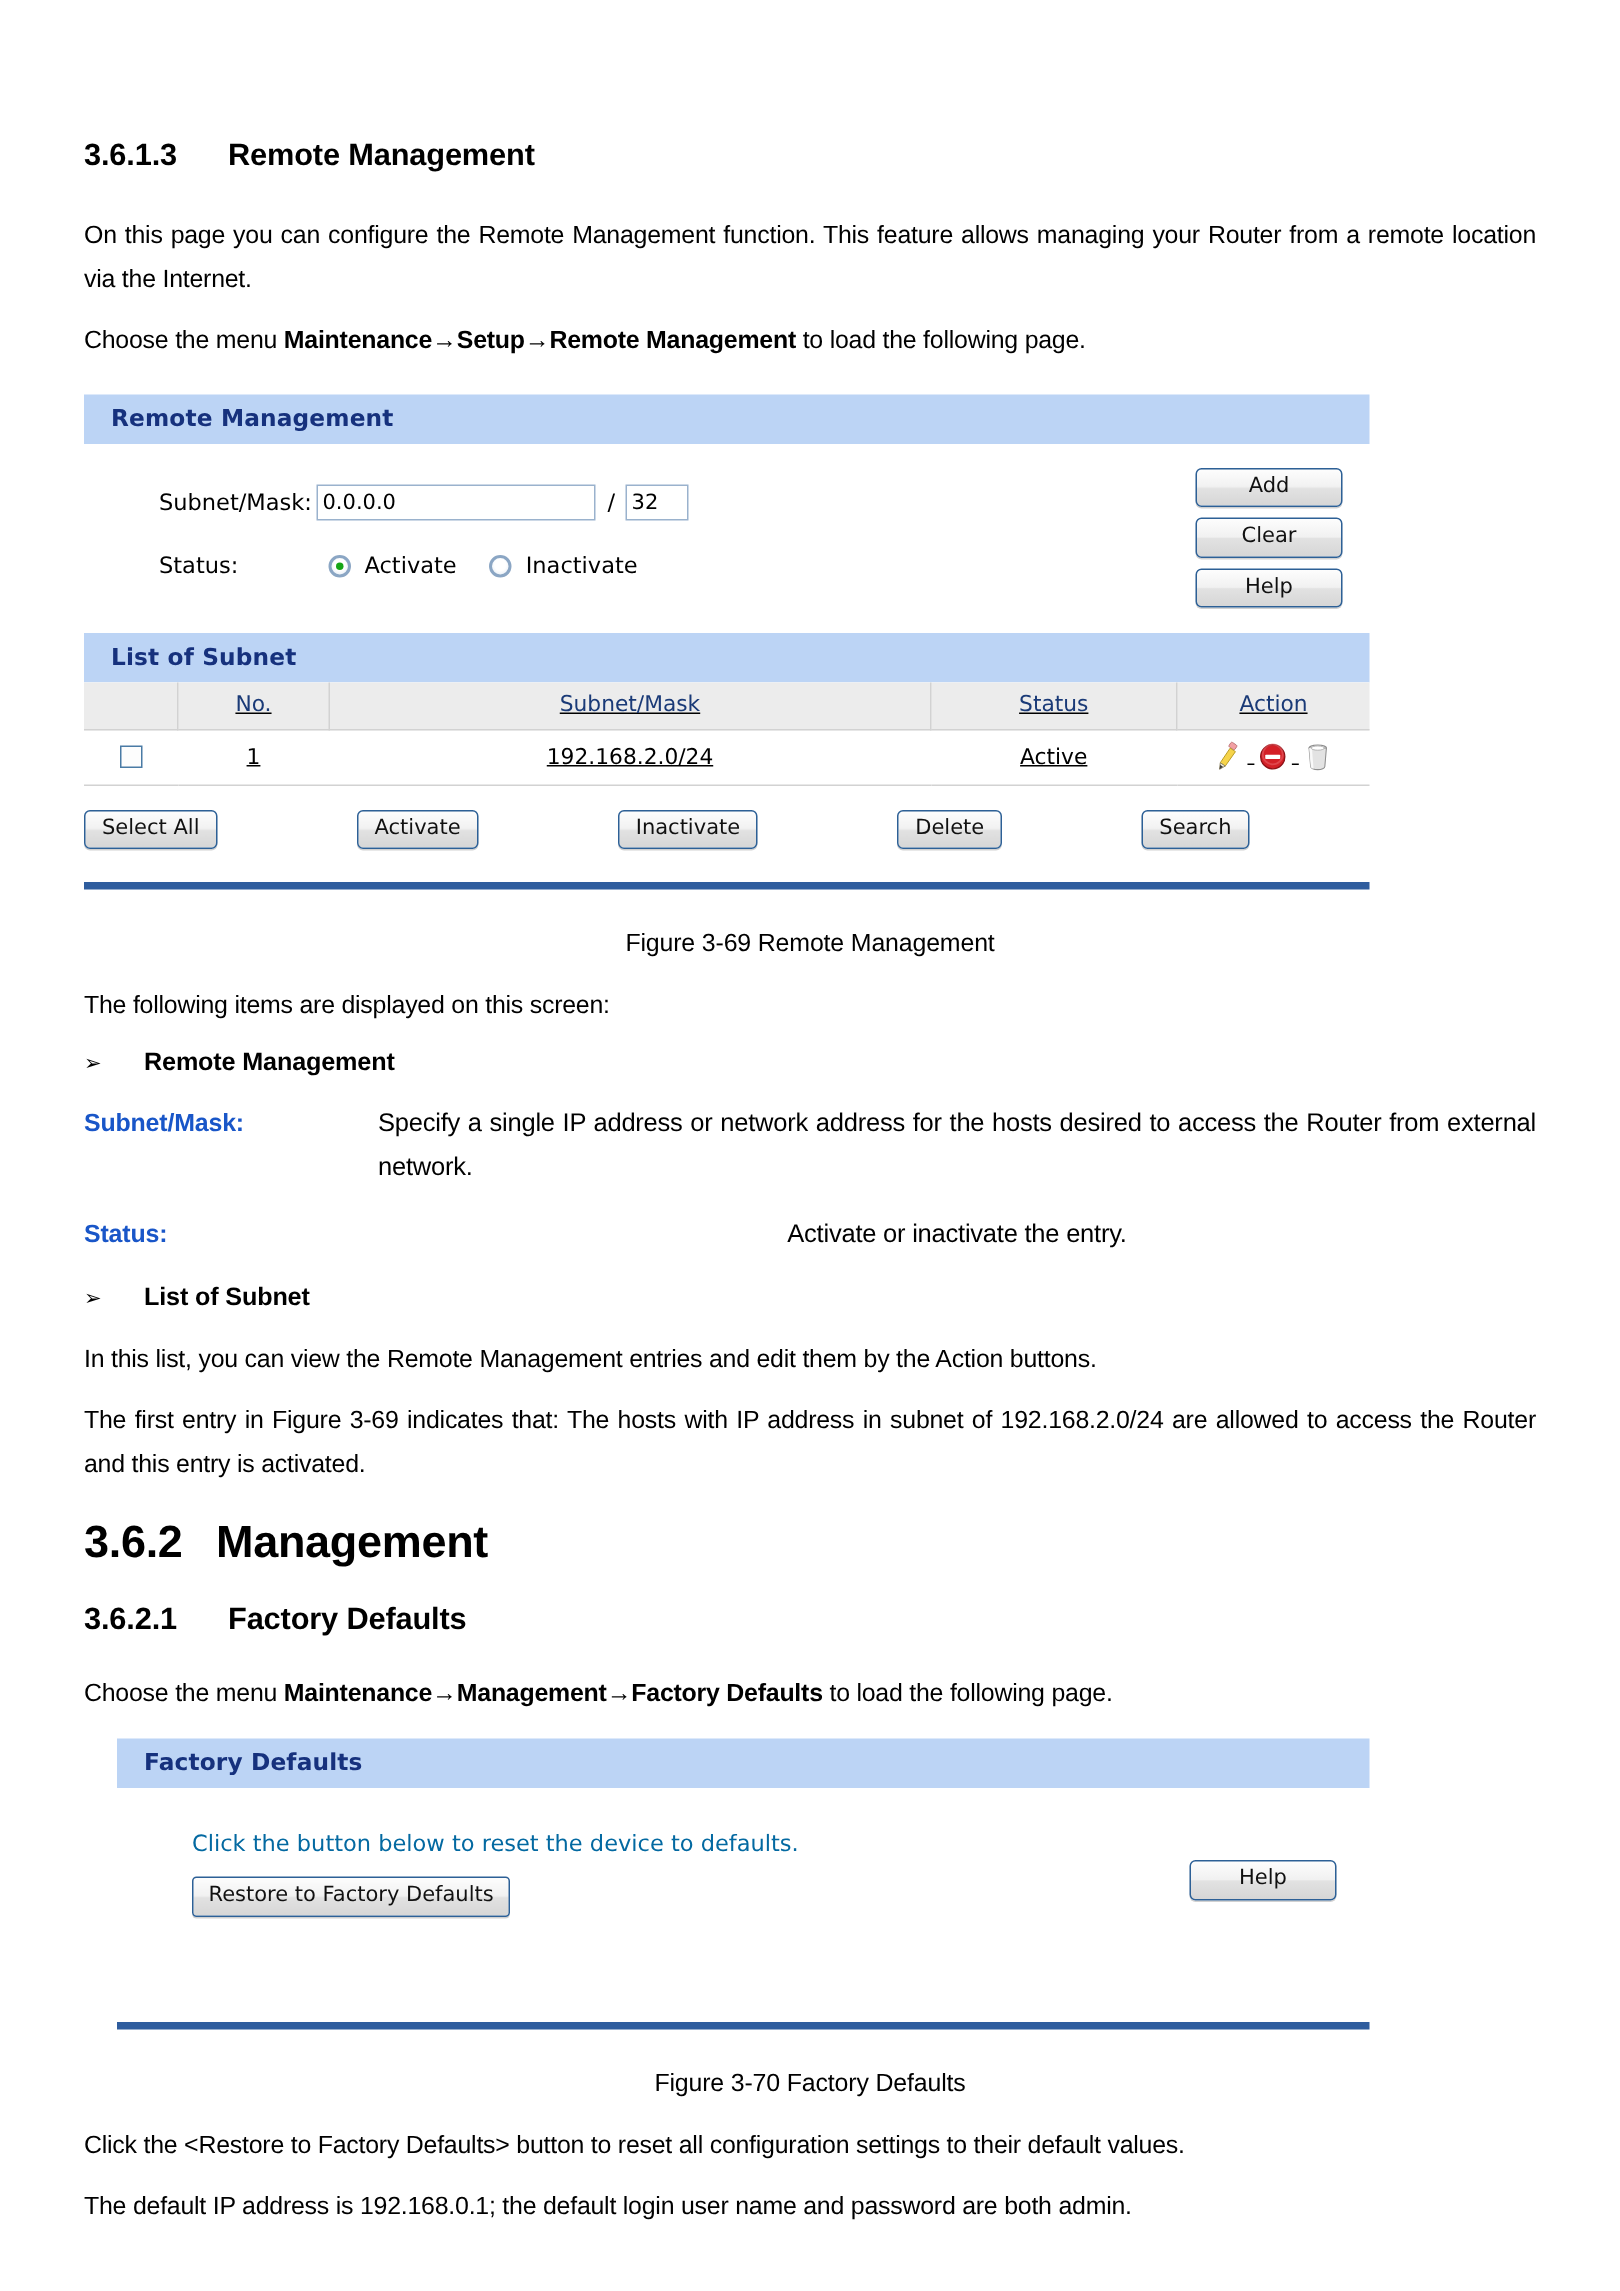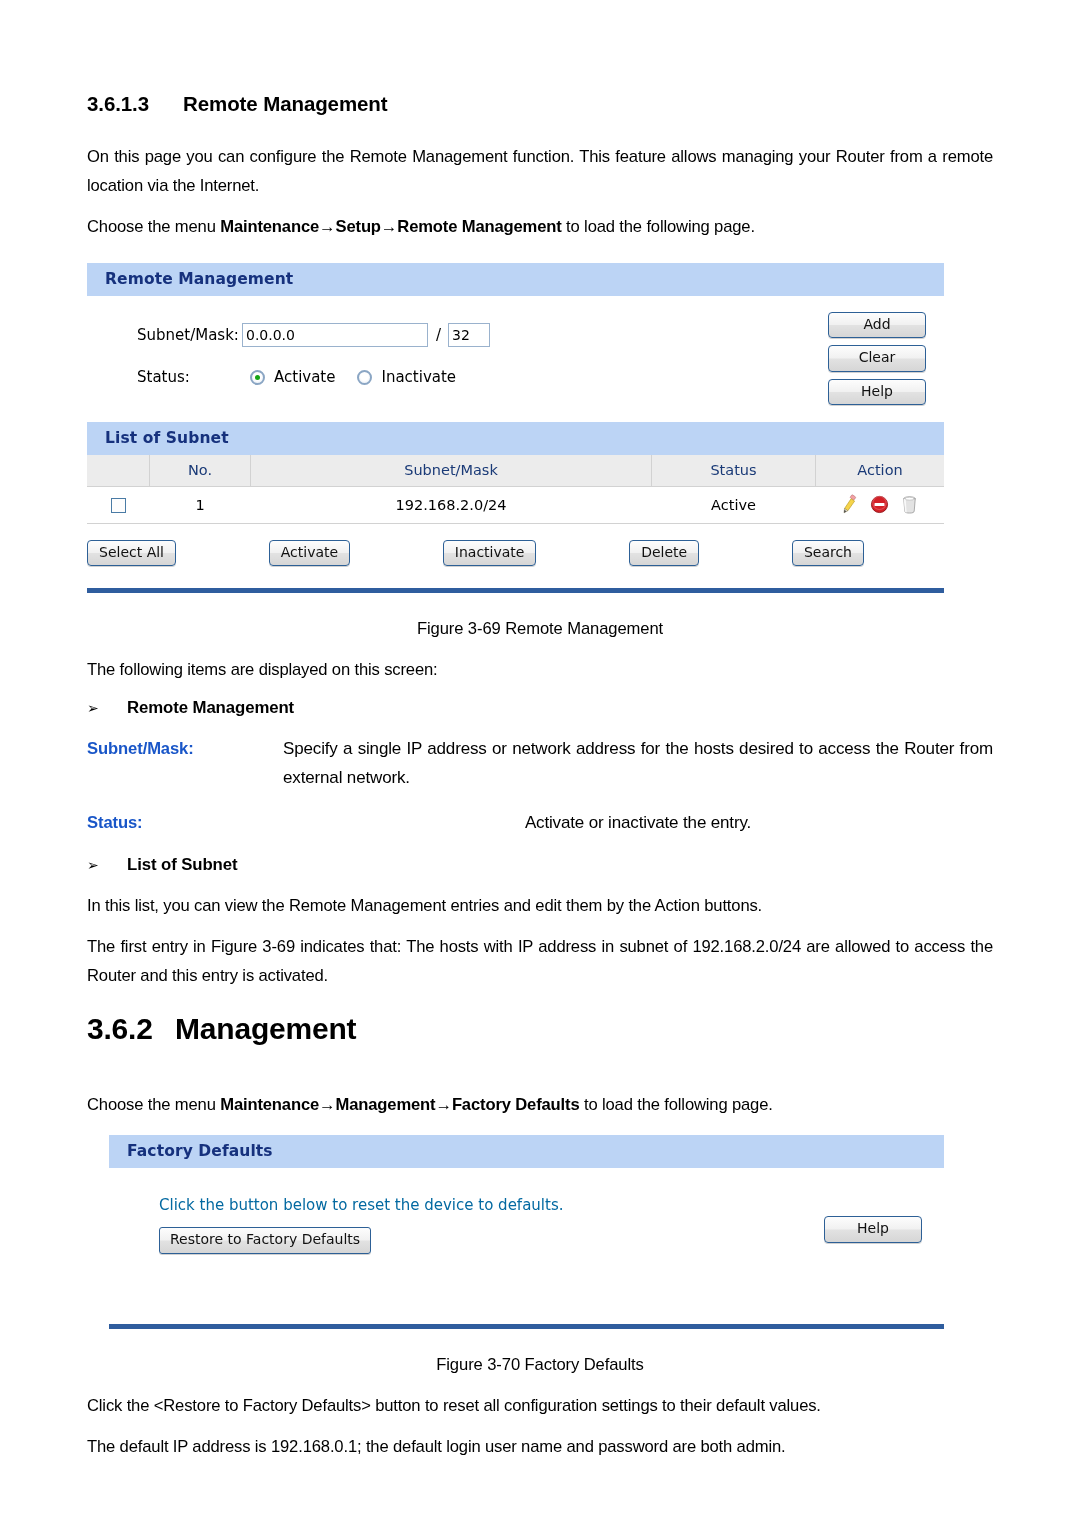--- a/index.html
+++ b/index.html
@@ -13,21 +13,21 @@
     font-family: "Liberation Sans", sans-serif;
     color: #000000;
     position: relative;
     overflow: hidden;
   }
   .page {
     position: relative;
     width: 1080px;
     height: 1527px;
     box-sizing: border-box;
-    padding: 0 87px;
+    padding: 0 56px;
   }
 
   
   h3.sec-h3 {
     font-size: 20.5px;
     font-weight: bold;
     margin: 0;
     padding: 0;
     letter-spacing: -0.1px;
   }
@@ -205,20 +205,21 @@
     cursor: default;
     line-height: 1.1;
   }
   .btn-side { width: 96px; }
 
   
   table.list-table {
     width: 100%;
     border-collapse: collapse;
     font-family: "DejaVu Sans", sans-serif;
+    text-decoration: underline;
   }
   table.list-table th {
     background: #ececec;
     color: #1a3a77;
     font-weight: normal;
     font-size: 14.5px;
     padding: 7px 0 8px 0;
     border-right: 1px solid #d2d2d2;
     border-bottom: 1px solid #d2d2d2;
     text-align: center;
@@ -438,20 +439,23 @@
   <p class="body-text">The first entry in Figure 3-69 indicates that: The hosts with IP address in subnet of 192.168.2.0/24 are allowed to access the Router and this entry is activated.</p>
 
   <div style="height:22px"></div>
 
   <h2 class="sec-h2">
     <span class="num">3.6.2</span><span>Management</span>
   </h2>
 
   <div style="height:22px"></div>
 
+  <h3 class="sec-h3">
+    <span class="num">3.6.2.1</span><span>Factory Defaults</span>
+  </h3>
 
   <div style="height:22px"></div>
 
   <p class="body-text nojust"><span>Choose the menu </span><span class="b">Maintenance→Management→Factory Defaults</span><span> to load the following page.</span></p>
 
   <div style="height:16px"></div>
 
   <div class="panel" style="margin-left:22px;width:835px;">
     <div class="panel-title">Factory Defaults</div>
 

